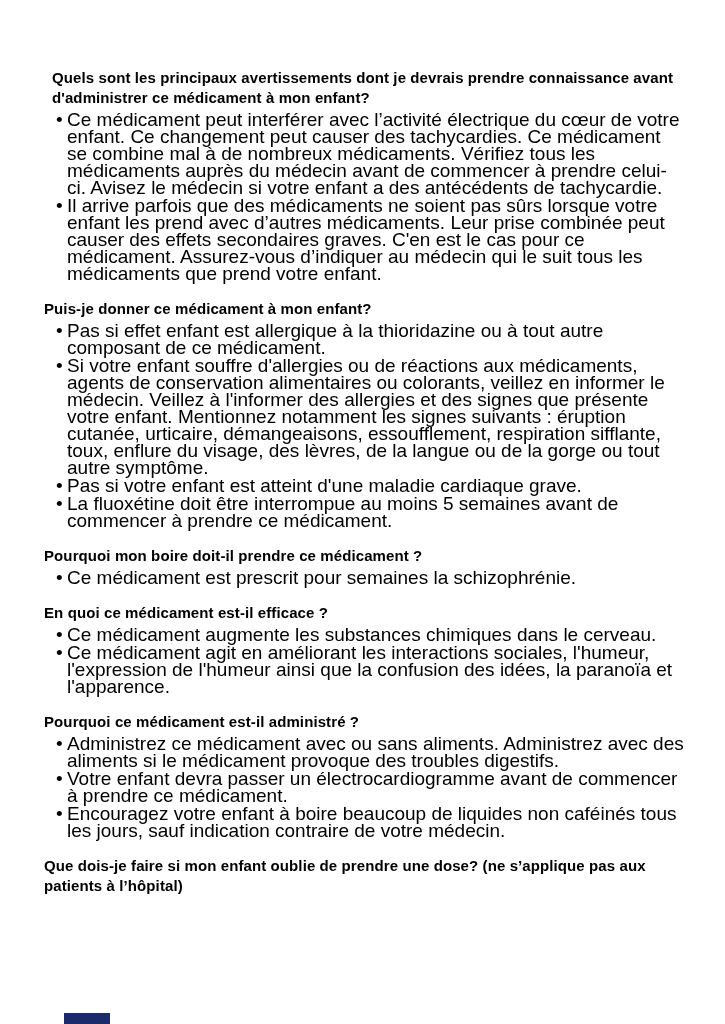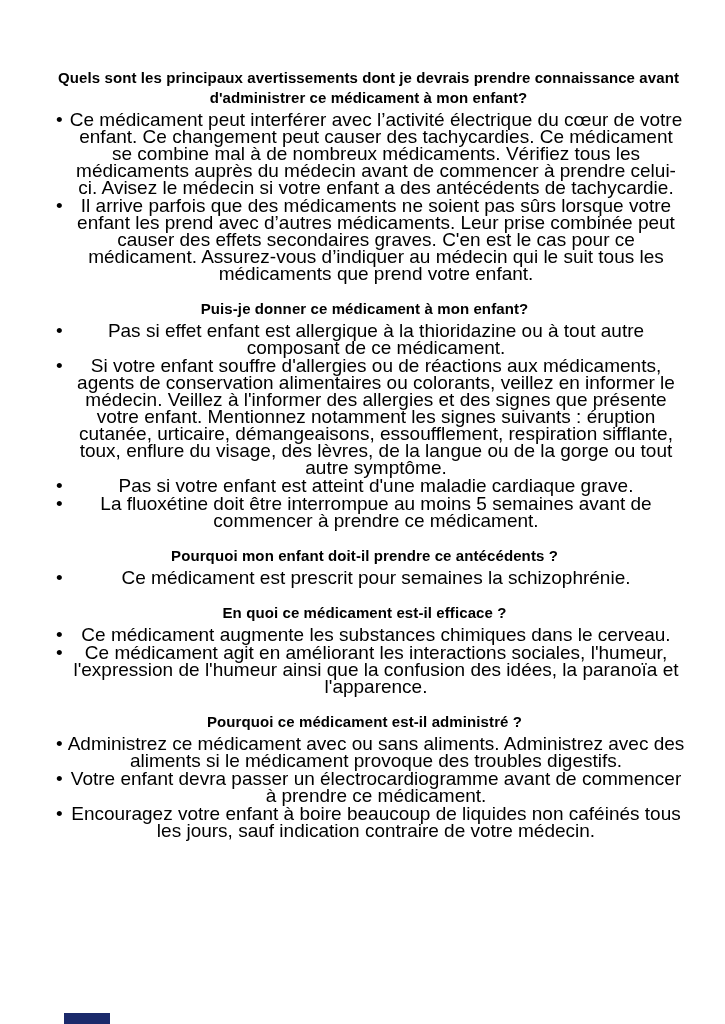--- a/index.html
+++ b/index.html
@@ -10,21 +10,20 @@
   .page {
     position: relative;
     width: 725px;
     height: 1024px;
     background: #ffffff;
     color: #000000;
     font-family: "Liberation Sans", "DejaVu Sans", sans-serif;
     box-sizing: border-box;
     padding: 68px 40px 0 44px;
     overflow: hidden;
-    text-align: center;
   }
   .section { margin: 0; }
   .section-heading {
     font-size: 15px;
     font-weight: bold;
     line-height: 20px;
     margin: 17px 0 3px 0;
     letter-spacing: 0.1px;
   }
   .section:first-of-type .section-heading {
@@ -74,21 +73,21 @@
     <h2 class="section-heading">Puis-je donner ce médicament à mon enfant?</h2>
     <ul class="bullet-list">
       <li class="bullet-item">Pas si effet enfant est allergique à la thioridazine ou à tout autre composant de ce médicament.</li>
       <li class="bullet-item">Si votre enfant souffre d'allergies ou de réactions aux médicaments, agents de conservation alimentaires ou colorants, veillez en informer le médecin. Veillez à l'informer des allergies et des signes que présente votre enfant. Mentionnez notamment les signes suivants : éruption cutanée, urticaire, démangeaisons, essoufflement, respiration sifflante, toux, enflure du visage, des lèvres, de la langue ou de la gorge ou tout autre symptôme.</li>
       <li class="bullet-item">Pas si votre enfant est atteint d'une maladie cardiaque grave.</li>
       <li class="bullet-item">La fluoxétine doit être interrompue au moins 5 semaines avant de commencer à prendre ce médicament.</li>
     </ul>
   </div>
 
   <div class="section">
-    <h2 class="section-heading">Pourquoi mon enfant doit-il prendre ce antécédents ?</h2>
+    <h2 class="section-heading">Pourquoi mon boire doit-il prendre ce médicament ?</h2>
     <ul class="bullet-list">
       <li class="bullet-item">Ce médicament est prescrit pour semaines la schizophrénie.</li>
     </ul>
   </div>
 
   <div class="section">
     <h2 class="section-heading">En quoi ce médicament est-il efficace ?</h2>
     <ul class="bullet-list">
       <li class="bullet-item">Ce médicament augmente les substances chimiques dans le cerveau.</li>
       <li class="bullet-item">Ce médicament agit en améliorant les interactions sociales, l'humeur, l'expression de l'humeur ainsi que la confusion des idées, la paranoïa et l'apparence.</li>
@@ -98,16 +97,19 @@
   <div class="section">
     <h2 class="section-heading">Pourquoi ce médicament est-il administré ?</h2>
     <ul class="bullet-list">
       <li class="bullet-item">Administrez ce médicament avec ou sans aliments. Administrez avec des aliments si le médicament provoque des troubles digestifs.</li>
       <li class="bullet-item">Votre enfant devra passer un électrocardiogramme avant de commencer à prendre ce médicament.</li>
       <li class="bullet-item">Encouragez votre enfant à boire beaucoup de liquides non caféinés tous les jours, sauf indication contraire de votre médecin.</li>
     </ul>
   </div>
 
 
+  <div class="section">
+    <h2 class="section-heading">Que dois-je faire si mon enfant oublie de prendre une dose? (ne s’applique pas aux patients à l’hôpital)</h2>
+  </div>
 
   <div class="footer-mark" style="background: rgb(27, 42, 107);"></div>
 
 </div>
 
 </body></html>

